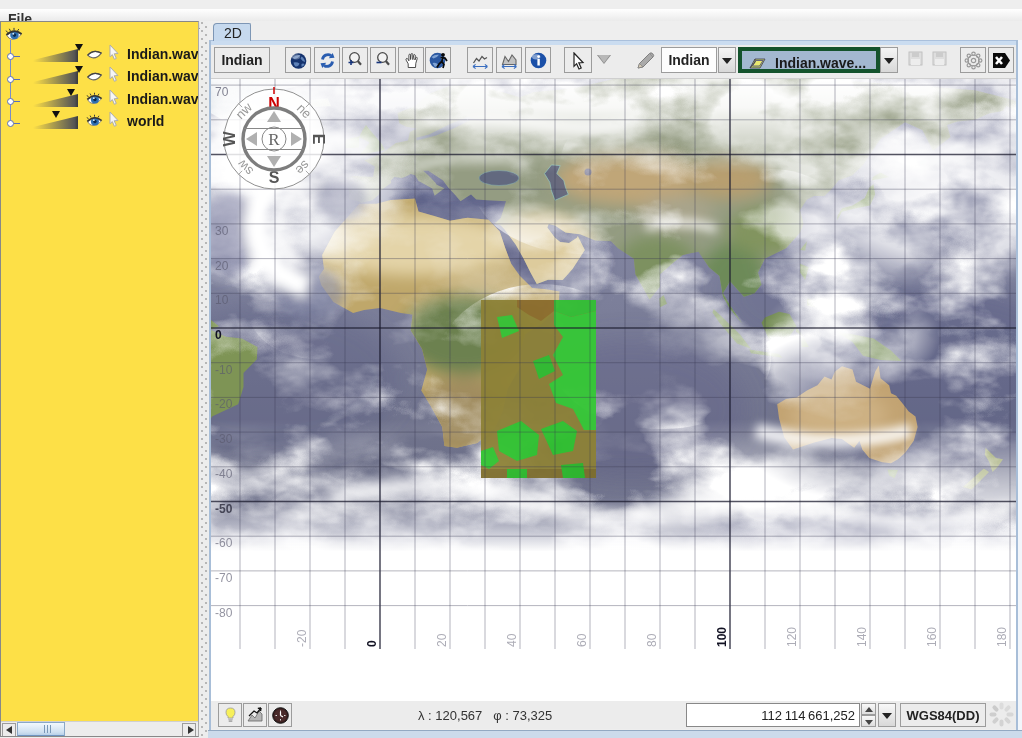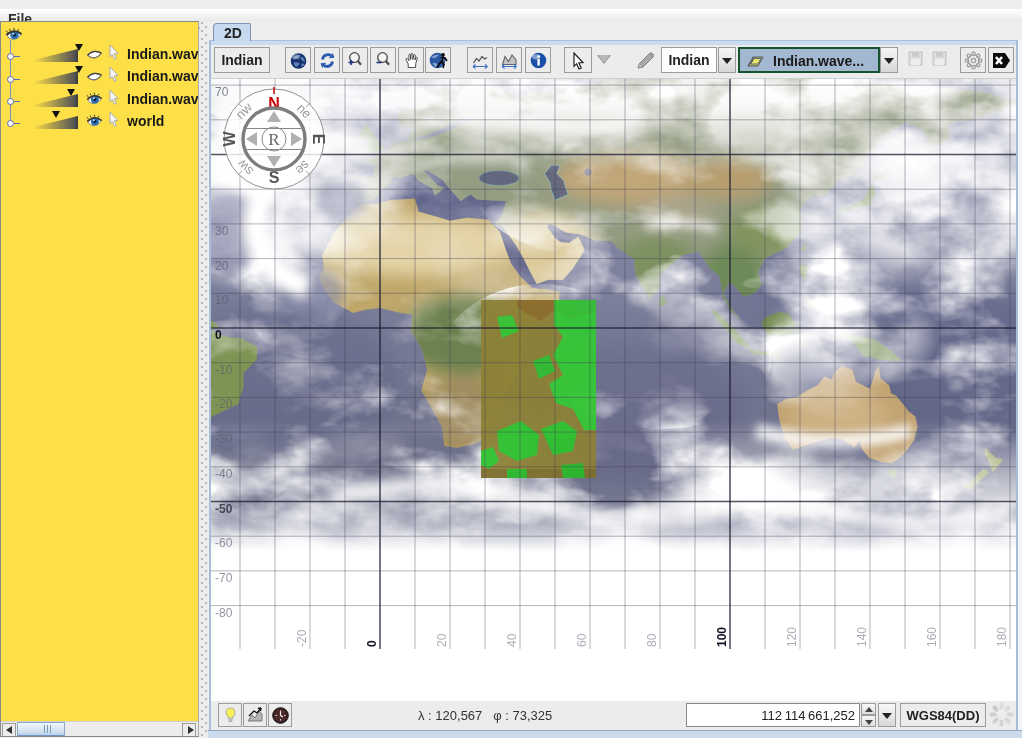--- a/index.html
+++ b/index.html
@@ -2,21 +2,21 @@
 <html><head><meta charset="utf-8"><style>
 *{margin:0;padding:0;box-sizing:border-box}
 html,body{width:1022px;height:738px;overflow:hidden;font-family:"Liberation Sans",sans-serif;background:#eeeeee}
 #menubar{position:absolute;left:0;top:9px;width:1022px;height:20px;background:linear-gradient(#ffffff,#e8e8e8 70%,#dcdcdc);border-bottom:1px solid #9a9a9a}
 #menubar span{position:absolute;left:8px;top:2px;font-size:14px;font-weight:bold;color:#333}
 #leftpanel{position:absolute;left:0;top:21px;width:199px;height:716px;background:#fde047;border:1px solid #888;border-right:1px solid #aaa;overflow:hidden}
 #splitter{position:absolute;left:200px;top:21px;width:8px;height:717px;background:#ededed;background-image:radial-gradient(circle at 2px 2px,#b5b5b5 0.7px,transparent 1px),radial-gradient(circle at 6px 6px,#b5b5b5 0.7px,transparent 1px);background-size:8px 8px}
 #tabstrip{position:absolute;left:208px;top:21px;width:814px;height:19px;background:#eeeeee}
 #tabline{position:absolute;left:211px;top:40px;width:806px;height:5px;background:#cadcf0;border-top:1px solid #aac0dc}
 #tab2d{position:absolute;left:213px;top:23px;width:38px;height:18px;background:#c6d9ee;border:1px solid #7d96b5;border-bottom:none;border-radius:4px 2px 0 0}
-#tab2d span{position:absolute;left:10px;top:1px;font-weight:bold;font-size:14px;color:#222}
+#tab2d span{position:absolute;left:10px;top:1px;font-weight:normal;font-size:14px;color:#222}
 #toolbar{position:absolute;left:211px;top:45px;width:806px;height:34px;background:#ececec;border-bottom:1px solid #cfcfcf}
 #mapwrap{position:absolute;left:211px;top:79px;width:806px;height:622px;background:#fff;overflow:hidden}
 #statusbar{position:absolute;left:211px;top:701px;width:806px;height:28px;background:#ececec}
 #lborder{position:absolute;left:209px;top:40px;width:2px;height:691px;background:#a8bed8}
 #rborder{position:absolute;left:1016px;top:40px;width:2px;height:691px;background:#a8bed8}
 #rmargin{position:absolute;left:1018px;top:40px;width:4px;height:698px;background:#f2f6fb}
 #bottomstrip{position:absolute;left:208px;top:730px;width:814px;height:8px;background:#ccdbeb;border-top:1px solid #93a9c2}
 </style></head><body>
 <div id="menubar">
     <span>File</span>
@@ -181,21 +181,21 @@
     <svg style="position:absolute;left:4px;top:4px" width="19" height="19" viewBox="0 0 19 19">
       <path d="M2,17 L3.5,12.5 L13.5,2.5 Q15,1 16.8,2.8 Q18.5,4.5 17,6 L7,16 L2,17 Z" fill="#aaaaaa" stroke="#777" stroke-width="0.9"></path>
       <path d="M2,17 L3.5,12.5 L6.8,15.8 Z" fill="#d8cdb8" stroke="#777" stroke-width="0.6"></path>
       <path d="M13.5,2.5 L16.8,6" stroke="#888" stroke-width="0.8"></path>
     </svg>
   </div>
 <div style="position:absolute;left:661px;top:47px;width:56px;height:26px;background:#fdfdfd;border:1px solid #9c9c9c;font-weight:bold;font-size:14px;color:#222;line-height:25px;text-align:center">Indian</div>
 <div style="position:absolute;left:718px;top:47px;width:18px;height:26px;background:linear-gradient(#f5f5f5,#d8d8d8);border:1px solid #9c9c9c">
     <div style="position:absolute;left:3px;top:10px;width:0;height:0;border-left:5px solid transparent;border-right:5px solid transparent;border-top:6px solid #222"></div>
   </div>
-<div style="position:absolute;left:738px;top:47px;width:142px;height:26px;background:#a3b8d0;border:2px solid #14532d;color:#1a1a1a;font-weight:bold;font-size:14px;line-height:25px">
+<div style="position:absolute;left:738px;top:47px;width:142px;height:26px;background:#a3b8d0;border:4px solid #14532d;color:#1a1a1a;font-weight:bold;font-size:14px;line-height:25px">
     <svg style="position:absolute;left:6px;top:3px" width="19" height="19" viewBox="0 0 19 19">
       <path d="M2,14 L7,5 L17,5 L12,14 Z" fill="#b8c85a" stroke="#556"></path>
       <path d="M4.5,12 L8,6.5 L15,6.5 L11.5,12 Z" fill="#e8e870" stroke="#667"></path>
       <path d="M7,5 L7,8 L2,14" fill="none" stroke="#445" stroke-width="1"></path>
     </svg>
     <span style="position:absolute;left:33px">Indian.wave...</span>
   </div>
 <div style="position:absolute;left:880px;top:47px;width:18px;height:26px;background:linear-gradient(#f5f5f5,#d8d8d8);border:1px solid #9c9c9c">
     <div style="position:absolute;left:3px;top:10px;width:0;height:0;border-left:5px solid transparent;border-right:5px solid transparent;border-top:6px solid #222"></div>
   </div>

